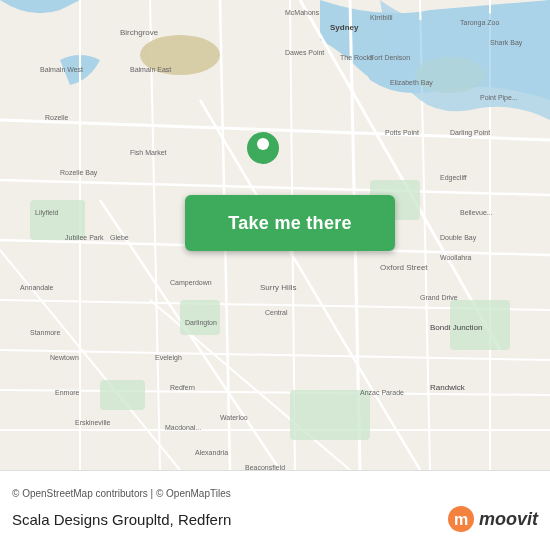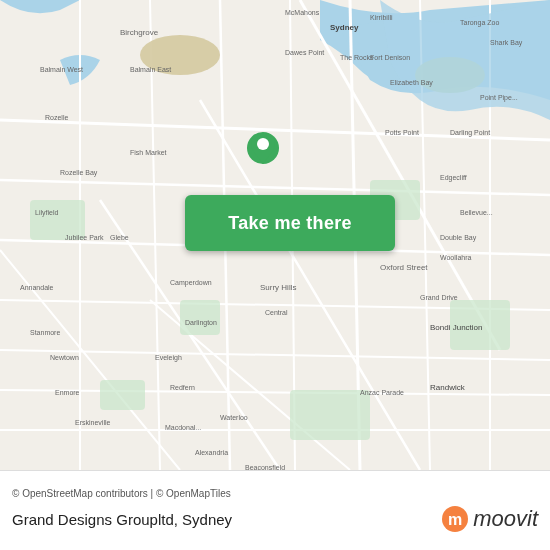--- a/index.html
+++ b/index.html
@@ -98,22 +98,22 @@
       align-items: center;
       gap: 4px;
     }
 
     #moovit-icon {
       width: 28px;
       height: 28px;
     }
 
     #moovit-text {
-      font-size: 22px;
-      font-weight: normal;
+      font-size: 18px;
+      font-weight: bold;
       color: #333;
       font-style: italic;
     }
   </style>
 </head>
 <body>
 
 <div id="map-container">
   <svg id="map-bg" viewBox="0 0 550 470" xmlns="http://www.w3.org/2000/svg">
 
@@ -260,21 +260,21 @@
 
   
   <div id="take-me-there-btn">
     <span>Take me there</span>
   </div>
 </line></line></line></line></line></line></line></line></line></line></line></line></line></line></line></line></line></line></line></line></rect></div>
 
 <div id="bottom-bar">
   <div id="attribution">© OpenStreetMap contributors | © OpenMapTiles</div>
   <div id="bottom-content">
-    <span id="location-name">Grand Designs Groupltd, Sydney</span>
+    <span id="location-name">Scala Designs Groupltd, Redfern</span>
     <div id="moovit-logo">
       <svg id="moovit-icon" viewBox="0 0 28 28" xmlns="http://www.w3.org/2000/svg">
         <circle cx="14" cy="14" r="13" fill="#f5813f"></circle>
         <text x="14" y="20" text-anchor="middle" font-size="16" fill="white" font-family="Arial" font-weight="bold">m</text>
       </svg>
       <span id="moovit-text">moovit</span>
     </div>
   </div>
 </div>
 

